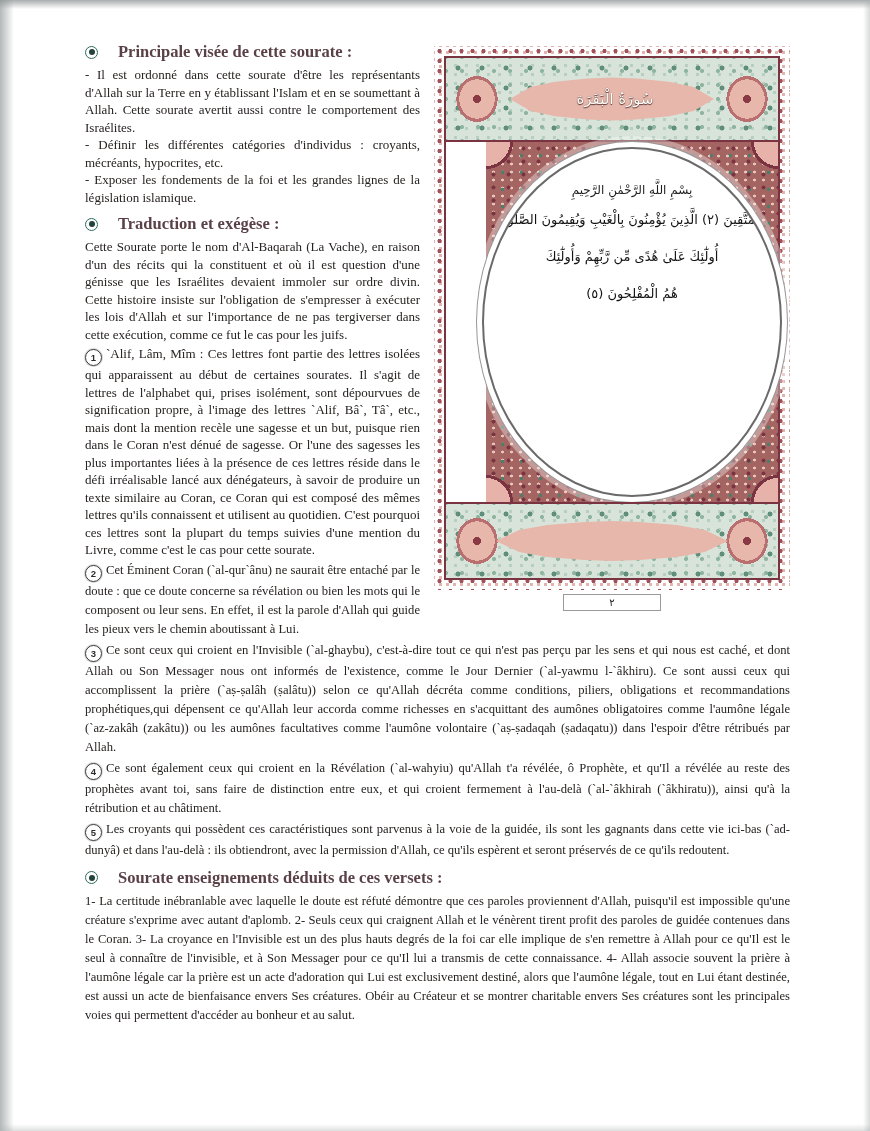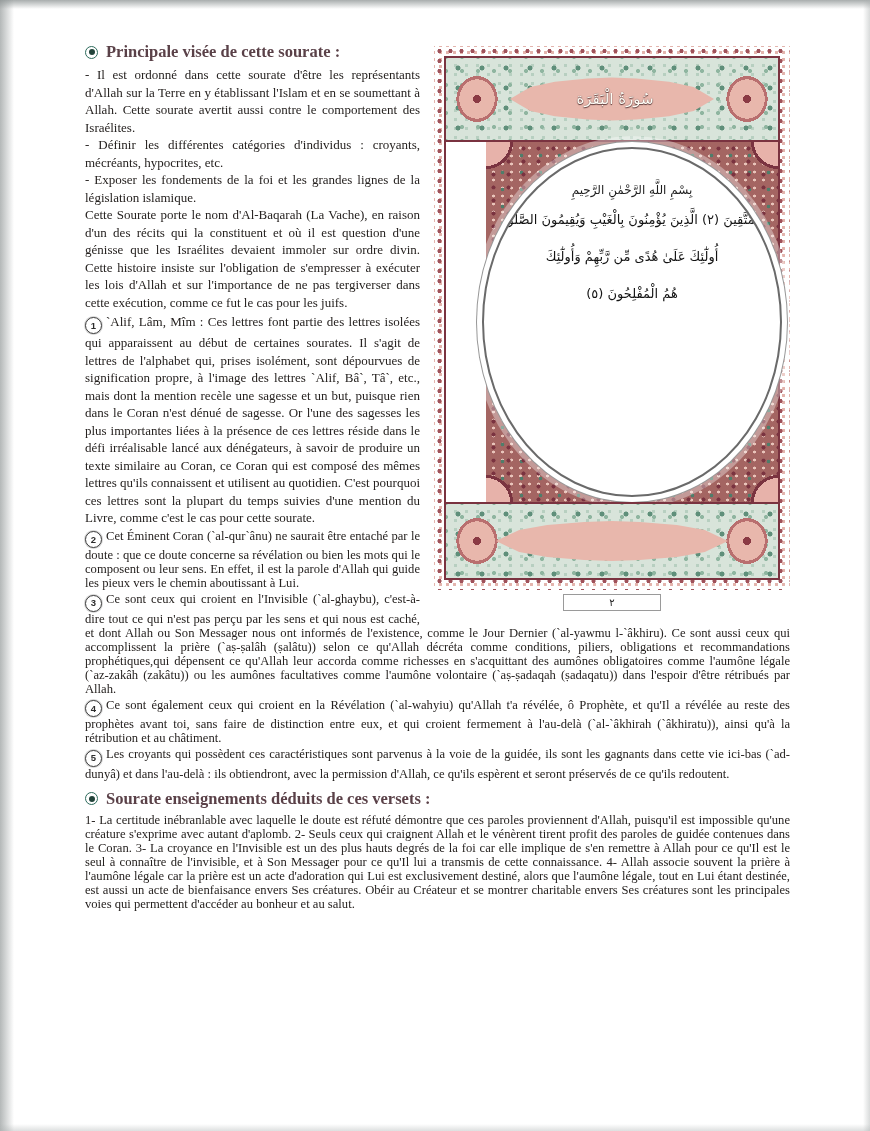--- a/index.html
+++ b/index.html
@@ -19,29 +19,29 @@
 
   
   .sura-header{text-align:center;width:340px;margin-bottom:10px;}
   .title-line{white-space:nowrap;}
   .sura-label{font-size:16px;color:#1d1d1d;}
   .sura-title{font-size:21px;font-weight:bold;color:#7d2231;letter-spacing:.2px;}
   .sura-subtitle{font-size:13px;color:#4f5b52;margin-top:3px;}
 
   
   .sec-head{display:flex;align-items:center;gap:8px;margin:8px 0 4px 0;}
-  .sec-head .t{font-size:16.5px;font-weight:bold;color:#5a4148;}
+  .sec-head .t{font-size:16.5px;font-weight:bold;color:#5a4148;margin-left:12px;}
   .bullet{width:11px;height:11px;border-radius:50%;border:1.5px solid #2e6b5c;
           position:relative;flex:0 0 auto;}
   .bullet::after{content:"";position:absolute;inset:2.5px;border-radius:50%;background:#22433a;}
 
   
   p{margin:0;text-align:justify;}
   .col-text{font-size:13px;line-height:17.5px;}
-  .wide-text{font-size:12.6px;line-height:14px;}
+  .wide-text{font-size:12.6px;line-height:19px;}
   .vnum{display:inline-flex;align-items:center;justify-content:center;
         width:15px;height:15px;border:1.4px solid #3c3c3c;border-radius:50%;
         font-size:9.5px;font-weight:bold;color:#2c2c2c;background:#fff;
         box-shadow:0 0 0 1px rgba(90,90,90,.25);vertical-align:-3px;margin-right:4px;
         font-family:"Liberation Sans",sans-serif;}
   .vpara{margin-top:2px;}
 
   
   .plate-wrap{float:right;width:356px;margin:12px 0 6px 14px;}
   .plate-outer{padding:10px;
@@ -149,20 +149,24 @@
 
 
     <div class="sec-head">
       <span class="bullet"></span>
       <span class="t">Principale visée de cette sourate :</span>
     </div>
     <p class="col-text">- Il est ordonné dans cette sourate d'être les représentants d'Allah sur la Terre en y établissant l'Islam et en se soumettant à Allah. Cette sourate avertit aussi contre le comportement des Israélites.</p>
     <p class="col-text">- Définir les différentes catégories d'individus : croyants, mécréants, hypocrites, etc.</p>
     <p class="col-text">- Exposer les fondements de la foi et les grandes lignes de la législation islamique.</p>
 
+    <div class="sec-head">
+      <span class="bullet"></span>
+      <span class="t">Traduction et exégèse :</span>
+    </div>
     <p class="col-text">Cette Sourate porte le nom d'Al-Baqarah (La Vache), en raison d'un des récits qui la constituent et où il est question d'une génisse que les Israélites devaient immoler sur ordre divin. Cette histoire insiste sur l'obligation de s'empresser à exécuter les lois d'Allah et sur l'importance de ne pas tergiverser dans cette exécution, comme ce fut le cas pour les juifs.</p>
 
     <p class="col-text vpara"><span class="vnum">1</span><span>`Alif, Lâm, Mîm : Ces lettres font partie des lettres isolées qui apparaissent au début de certaines sourates. Il s'agit de lettres de l'alphabet qui, prises isolément, sont dépourvues de signification propre, à l'image des lettres `Alif, Bâ`, Tâ`, etc., mais dont la mention recèle une sagesse et un but, puisque rien dans le Coran n'est dénué de sagesse. Or l'une des sagesses les plus importantes liées à la présence de ces lettres réside dans le défi irréalisable lancé aux dénégateurs, à savoir de produire un texte similaire au Coran, ce Coran qui est composé des mêmes lettres qu'ils connaissent et utilisent au quotidien. C'est pourquoi ces lettres sont la plupart du temps suivies d'une mention du Livre, comme c'est le cas pour cette sourate.</span></p>
 
     <p class="wide-text vpara"><span class="vnum">2</span><span>Cet Éminent Coran (`al-qur`ânu) ne saurait être entaché par le doute : que ce doute concerne sa révélation ou bien les mots qui le composent ou leur sens. En effet, il est la parole d'Allah qui guide les pieux vers le chemin aboutissant à Lui.</span></p>
 
     <p class="wide-text vpara"><span class="vnum">3</span><span>Ce sont ceux qui croient en l'Invisible (`al-ghaybu), c'est-à-dire tout ce qui n'est pas perçu par les sens et qui nous est caché, et dont Allah ou Son Messager nous ont informés de l'existence, comme le Jour Dernier (`al-yawmu l-`âkhiru). Ce sont aussi ceux qui accomplissent la prière (`aṣ-ṣalâh (ṣalâtu)) selon ce qu'Allah décréta comme conditions, piliers, obligations et recommandations prophétiques,qui dépensent ce qu'Allah leur accorda comme richesses en s'acquittant des aumônes obligatoires comme l'aumône légale (`az-zakâh (zakâtu)) ou les aumônes facultatives comme l'aumône volontaire (`aṣ-ṣadaqah (ṣadaqatu)) dans l'espoir d'être rétribués par Allah.</span></p>
 
     <p class="wide-text vpara"><span class="vnum">4</span><span>Ce sont également ceux qui croient en la Révélation (`al-wahyiu) qu'Allah t'a révélée, ô Prophète, et qu'Il a révélée au reste des prophètes avant toi, sans faire de distinction entre eux, et qui croient fermement à l'au-delà (`al-`âkhirah (`âkhiratu)), ainsi qu'à la rétribution et au châtiment.</span></p>
 

